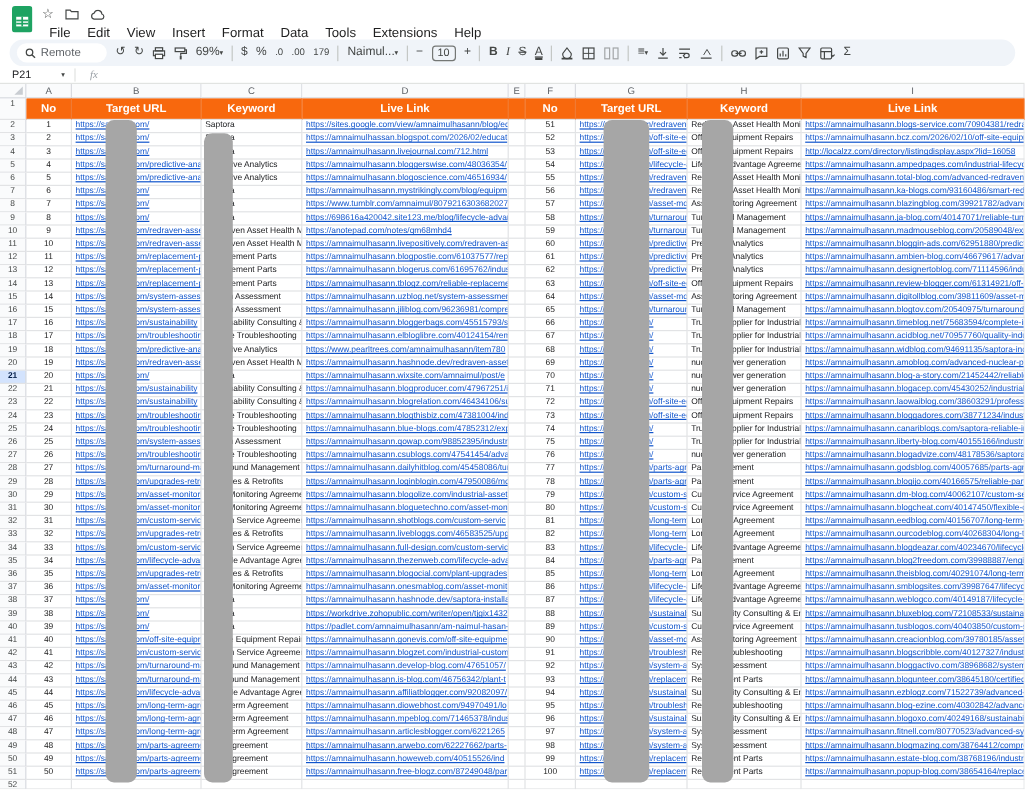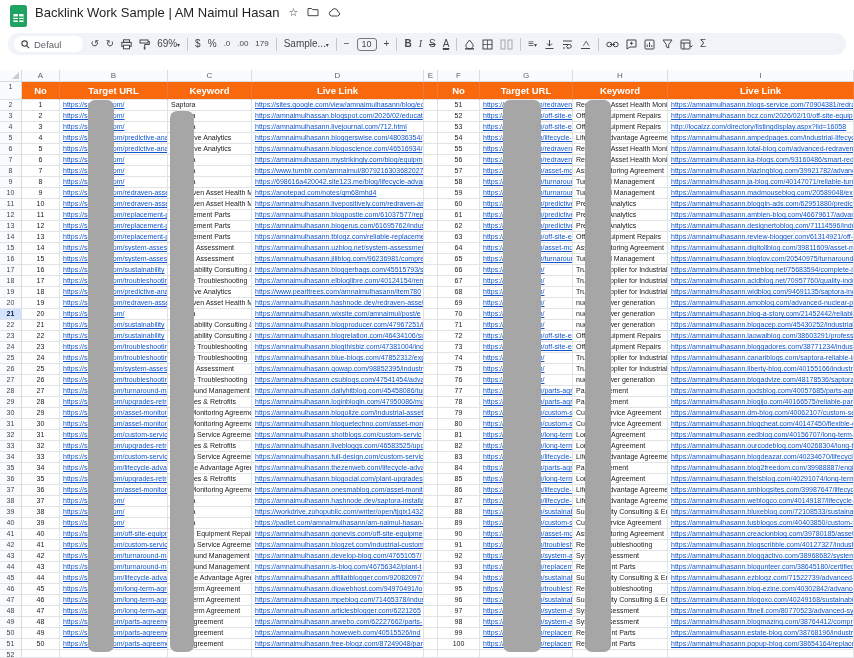--- a/index.html
+++ b/index.html
@@ -66,39 +66,49 @@
   <header class="titlebar">
     <svg class="logo" width="17" height="22" viewBox="0 0 17 22">
       <rect x="0" y="0" width="17" height="22" rx="2.5" fill="#1ea362"></rect>
       <rect x="3.5" y="9" width="10" height="8" fill="#fff"></rect>
       <rect x="3.5" y="11.4" width="10" height="1.4" fill="#1ea362"></rect>
       <rect x="3.5" y="14" width="10" height="1.4" fill="#1ea362"></rect>
       <rect x="7.8" y="9" width="1.4" height="8" fill="#1ea362"></rect>
     </svg>
     <div class="title-col">
       <div class="title-row">
-        <span class="doc-title">Backlink Work Sample | AM Naimul Hasan</span>
         <span class="t-ico">☆</span>
         <svg class="t-ico" width="12" height="10" viewBox="0 0 12 10">
             <path d="M1 1.5h3.5l1 1.2H11v6H1z" fill="none" stroke="#444746" stroke-width="1"></path>
           </svg>
         <svg class="t-ico" width="13" height="9" viewBox="0 0 13 9">
             <path d="M3.4 8A2.6 2.6 0 0 1 3.5 2.9 3.3 3.3 0 0 1 9.9 3.7 2.2 2.2 0 0 1 9.7 8z" fill="none" stroke="#444746" stroke-width="1"></path>
           </svg>
       </div>
+      <nav class="menubar" id="menubar">
+          <span class="menu-item">File</span>
+          <span class="menu-item">Edit</span>
+          <span class="menu-item">View</span>
+          <span class="menu-item">Insert</span>
+          <span class="menu-item">Format</span>
+          <span class="menu-item">Data</span>
+          <span class="menu-item">Tools</span>
+          <span class="menu-item">Extensions</span>
+          <span class="menu-item">Help</span>
+        </nav>
     </div>
   </header>
 
   <div class="toolbar">
     <div class="menus-pill">
       <svg width="9" height="9" viewBox="0 0 9 9">
           <circle cx="3.6" cy="3.6" r="2.7" fill="none" stroke="#444746" stroke-width="1.1"></circle>
           <path d="M5.8 5.8 8.2 8.2" stroke="#444746" stroke-width="1.1"></path>
         </svg>
-      <span>Defaul</span>
+      <span>Remote</span>
     </div>
     <span class="tb">↺</span>
     <span class="tb">↻</span>
     <svg class="tb-svg" width="11" height="11" viewBox="0 0 11 11">
         <rect x="2.5" y="0.8" width="6" height="2.6" fill="none" stroke="#444746"></rect>
         <rect x="0.8" y="3.4" width="9.4" height="4" fill="none" stroke="#444746"></rect>
         <rect x="2.5" y="6.2" width="6" height="3.6" fill="#fff" stroke="#444746"></rect>
       </svg>
     <svg class="tb-svg" width="11" height="11" viewBox="0 0 11 11">
         <rect x="1" y="1" width="8" height="3" fill="none" stroke="#444746"></rect>
@@ -106,21 +116,21 @@
         <rect x="4.8" y="7.5" width="1.6" height="3" fill="#444746"></rect>
       </svg>
     <span class="tb"><span>69%</span> <span class="caret">▾</span></span>
     <div class="sep"></div>
     <span class="tb">$</span>
     <span class="tb">%</span>
     <span class="tb small">.0</span>
     <span class="tb small">.00</span>
     <span class="tb small">179</span>
     <div class="sep"></div>
-    <span class="tb"><span>Sample...</span> <span class="caret">▾</span></span>
+    <span class="tb"><span>Naimul...</span> <span class="caret">▾</span></span>
     <div class="sep"></div>
     <span class="tb">−</span>
     <span class="fontsize-box">10</span>
     <span class="tb">+</span>
     <div class="sep"></div>
     <span class="tb b">B</span>
     <span class="tb i">I</span>
     <span class="tb strike">S</span>
     <span class="tb ucolor">A</span>
     <div class="sep"></div>
@@ -169,20 +179,26 @@
         <path d="M1 1h9L6.7 5.5V9L4.3 7.8V5.5z" fill="none" stroke="#444746"></path>
       </svg>
     <svg class="tb-svg" width="13" height="11" viewBox="0 0 13 11">
         <rect x="1" y="1" width="9" height="9" rx="1" fill="none" stroke="#444746"></rect>
         <path d="M1 4h9M4 4v6" stroke="#444746"></path>
         <path d="M11 7.5 12.5 9 14 7.5" fill="none" stroke="#444746" transform="translate(-1.5,-1)"></path>
       </svg>
     <span class="tb">Σ</span>
   </div>
 
+  <div class="formulabar">
+    <span class="name-box">P21</span>
+    <span class="caret">▾</span>
+    <div class="fb-sep"></div>
+    <span class="fx">fx</span>
+  </div>
 
   <div class="grid" id="grid">
       <div class="g-row">
         <div class="g-cell g-corner" style="width: 22px; height: 12px;"></div>
         <div class="g-cell g-colhead" style="width: 38px; height: 12px;">A</div>
         <div class="g-cell g-colhead" style="width: 108px; height: 12px;">B</div>
         <div class="g-cell g-colhead" style="width: 84px; height: 12px;">C</div>
         <div class="g-cell g-colhead" style="width: 172px; height: 12px;">D</div>
         <div class="g-cell g-colhead" style="width: 14px; height: 12px;">E</div>
         <div class="g-cell g-colhead" style="width: 42px; height: 12px;">F</div>

